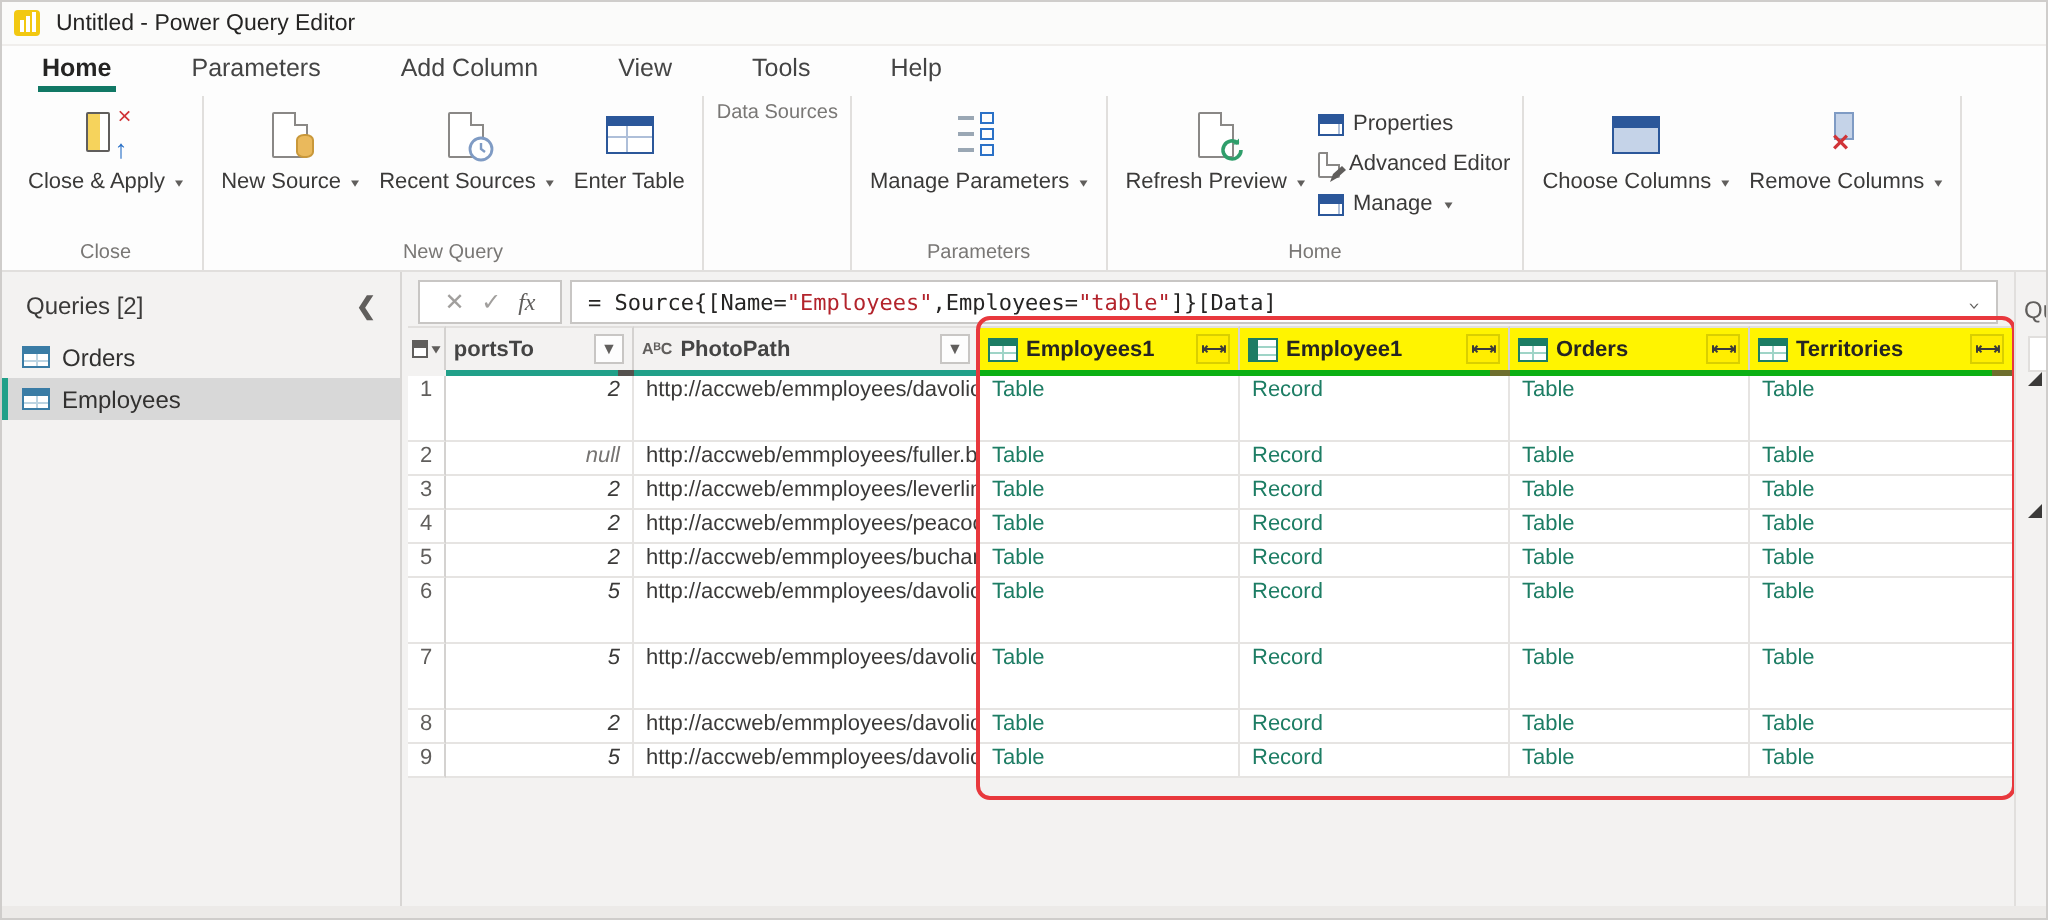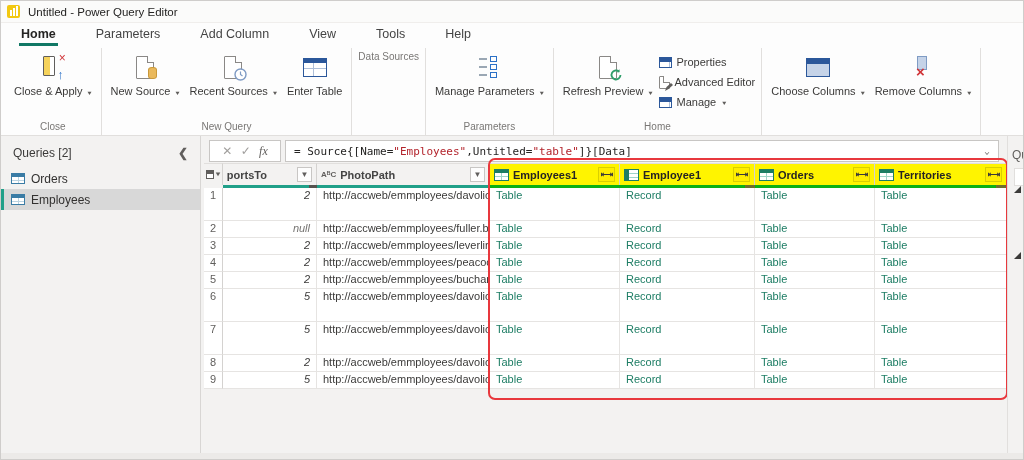--- a/index.html
+++ b/index.html
@@ -293,21 +293,21 @@
       </div>
     </div>
 
     <div class="formula-row">
       <div class="fx-box">
         <span class="fi">✕</span>
         <span class="fi">✓</span>
         <span class="fx">fx</span>
       </div>
       <div class="formula-input">
-        <span id="formula-tokens"><span class="tok-plain">= Source{[Name=</span><span class="tok-string">"Employees"</span><span class="tok-plain">,Untitled=</span><span class="tok-string">"table"</span><span class="tok-plain">]}[Data]</span></span>
+        <span id="formula-tokens"><span class="tok-plain">= Source{[Name=</span><span class="tok-string">"Employees"</span><span class="tok-plain">,Employees=</span><span class="tok-string">"table"</span><span class="tok-plain">]}[Data]</span></span>
         <span class="formula-chev chev">⌄</span>
       </div>
     </div>
 
     <div class="grid">
       <div class="grid-head">
         <div class="hcell corner" style="width:19px">
           <span class="q-tbl" style="width:11px;height:9px;border-color:#605e5c;background:linear-gradient(#605e5c,#605e5c) 0 0/100% 3px no-repeat,#fff"></span>
             <span class="dd chev" style="margin-left:0">▾</span>
         </div>

